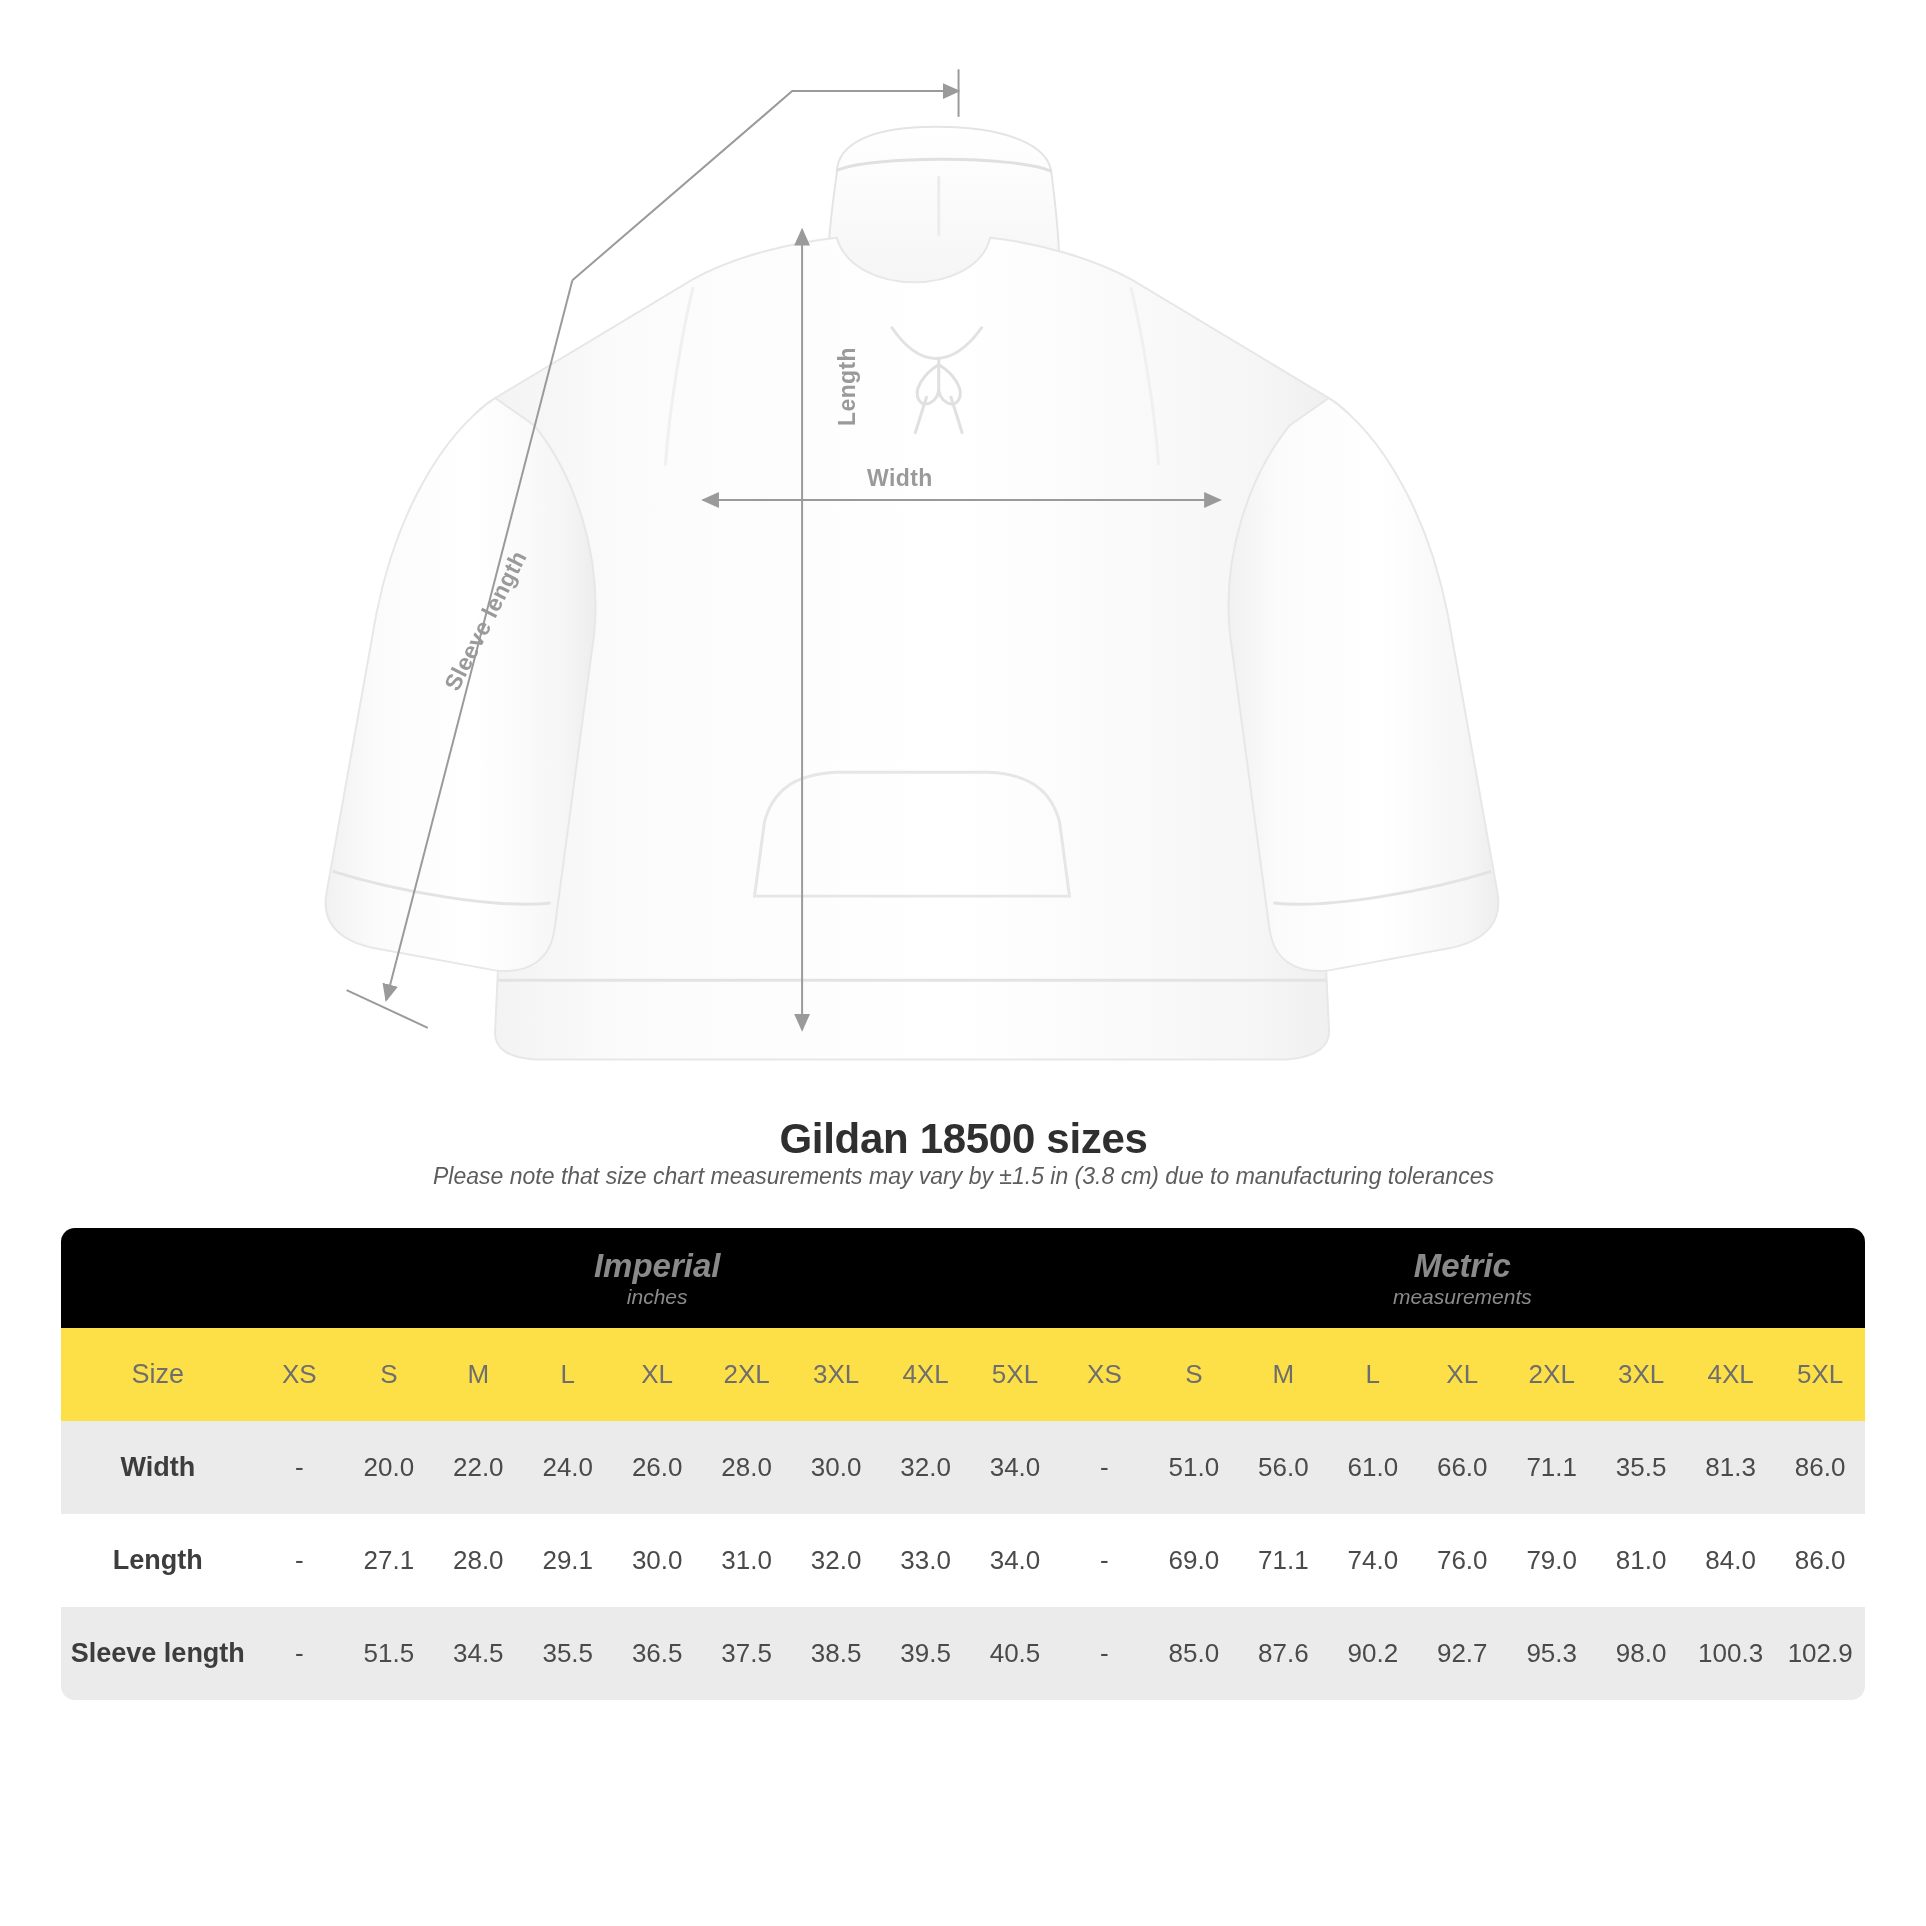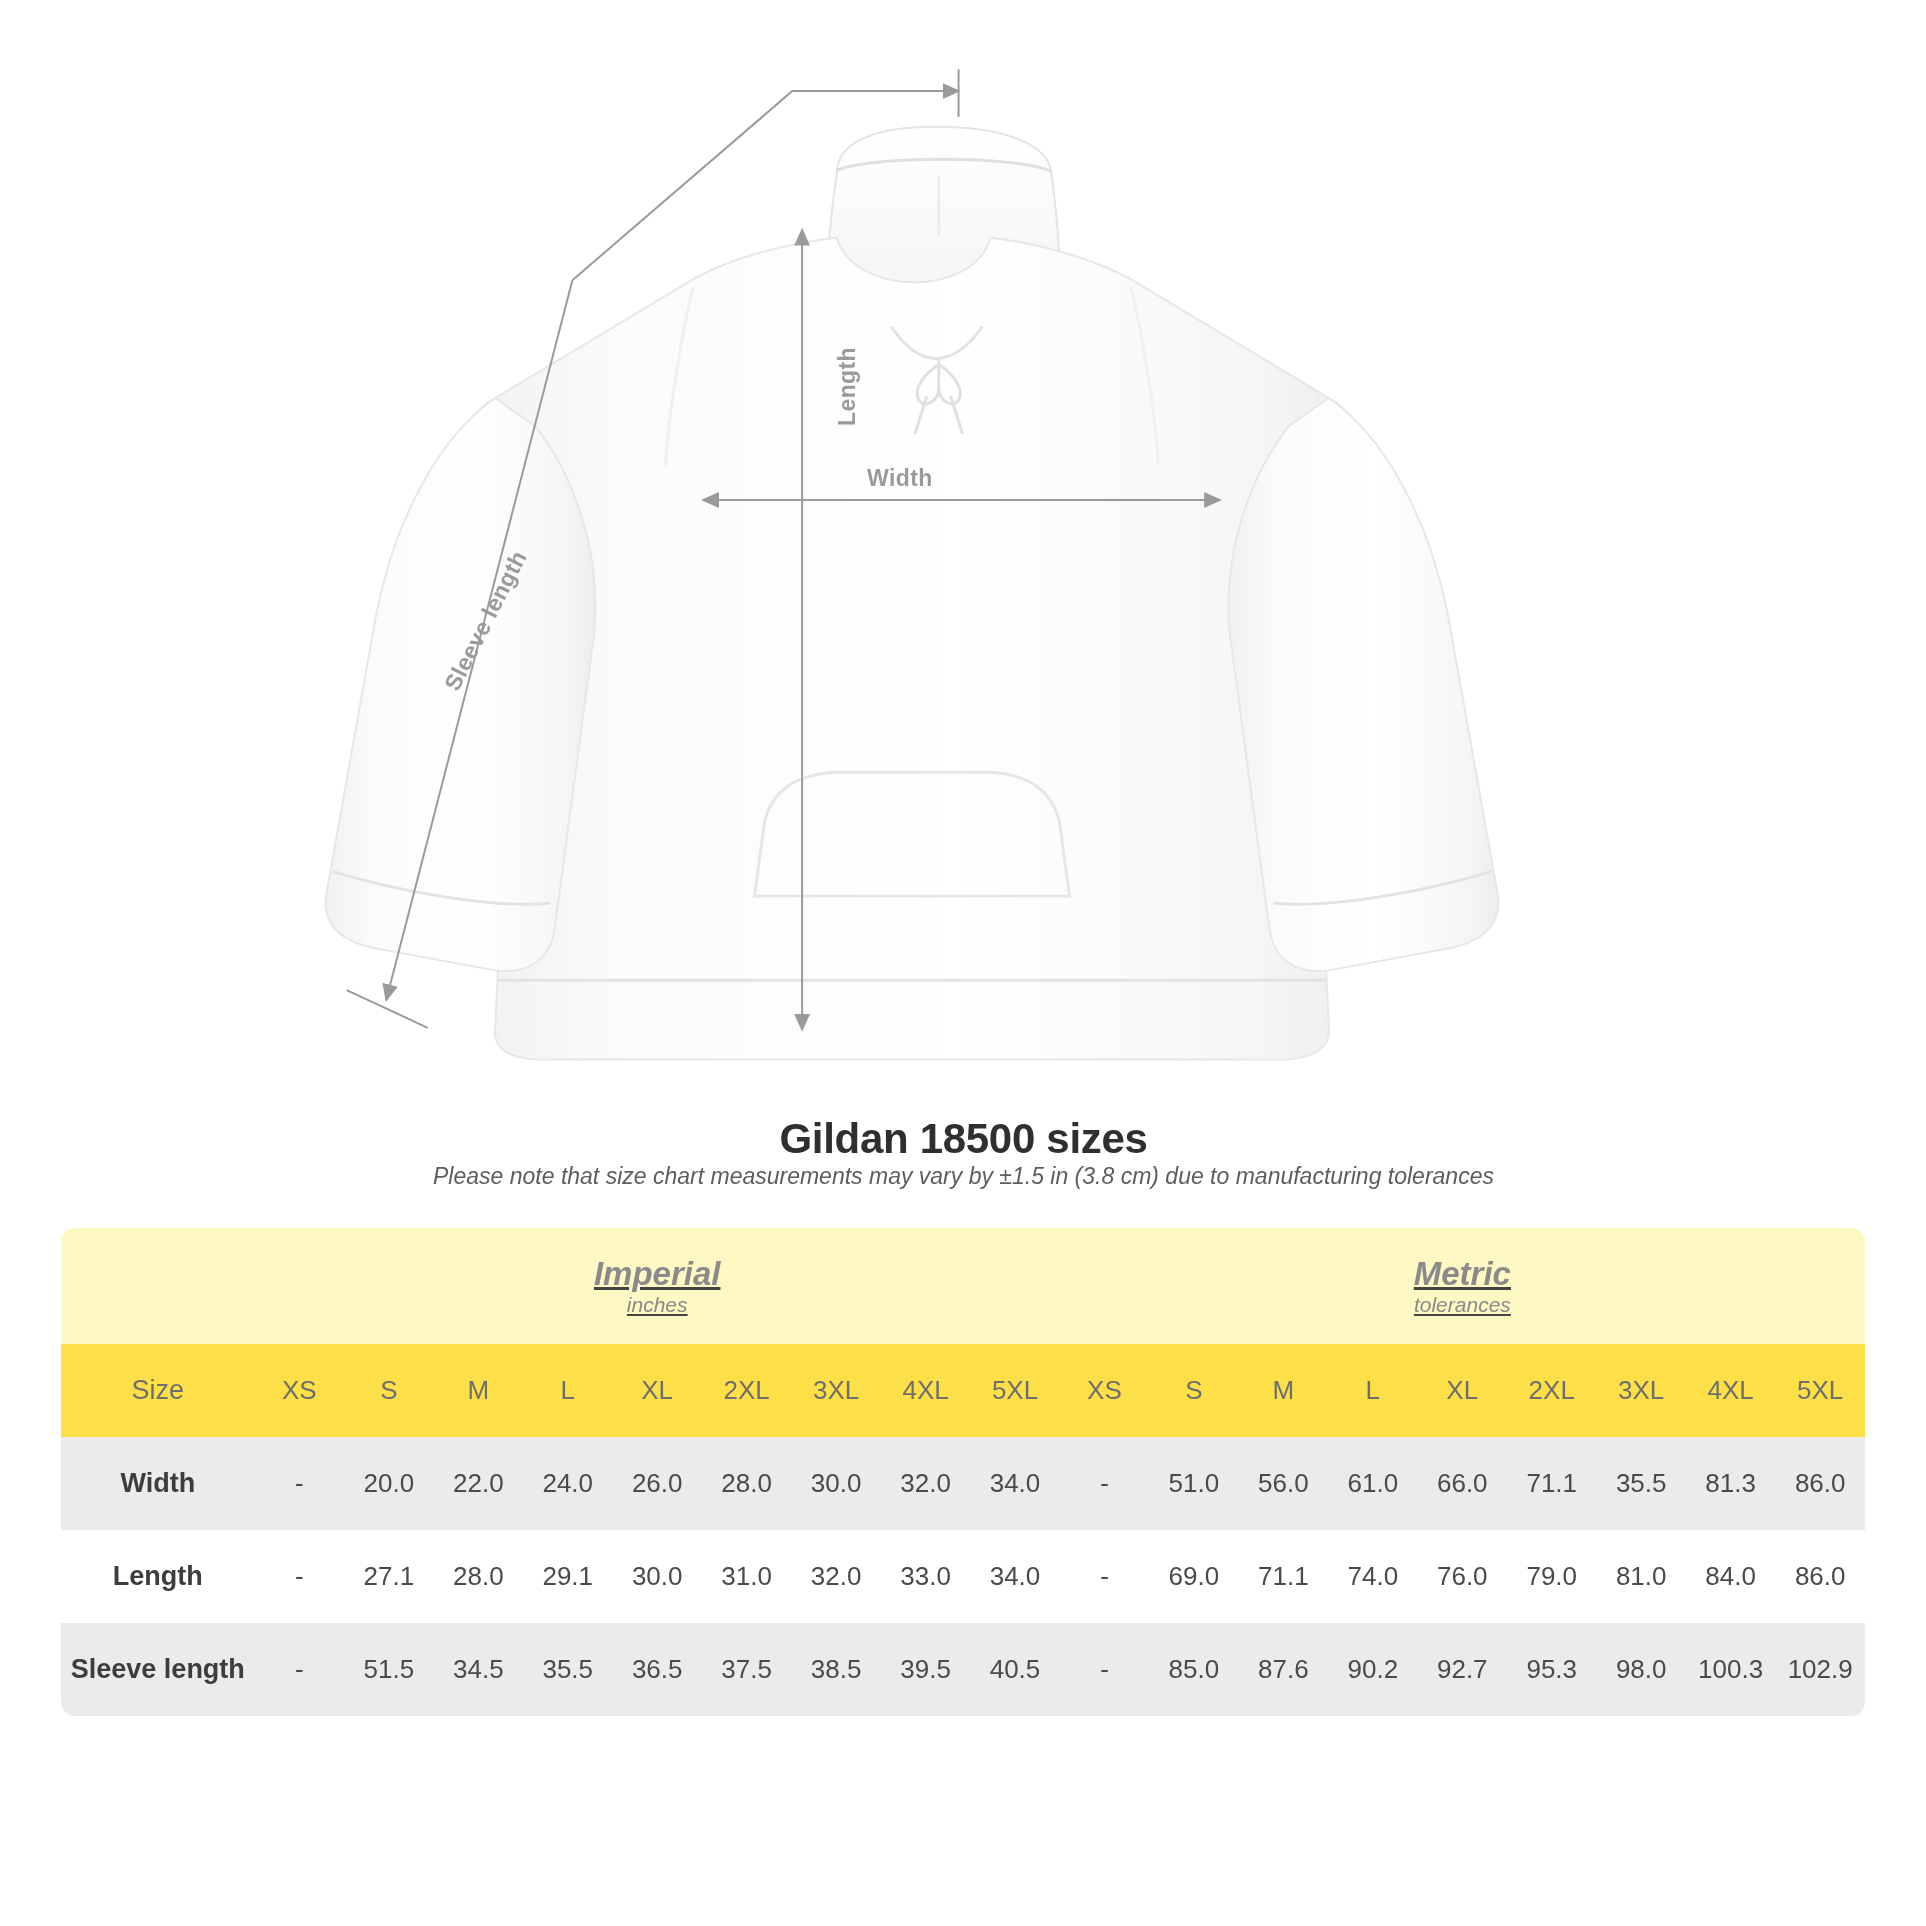--- a/index.html
+++ b/index.html
@@ -74,24 +74,23 @@
     width: 1804px;
     table-layout: fixed;
   }
   table.size-table td, table.size-table th {
     text-align: center;
     vertical-align: middle;
     font-weight: normal;
   }
   
   .unit-row td {
-    background: #fef9c3;
-    height: 116px;
+    background: #000000;
+    height: 100px;
     padding: 0;
-    text-decoration: underline;
   }
   .unit-row td.first {
     border-top-left-radius: 14px;
   }
   .unit-row td.last {
     border-top-right-radius: 14px;
   }
   .unit-name {
     font-size: 33px;
     font-weight: bold;
@@ -269,21 +268,21 @@
       <tbody>
 
         <tr class="unit-row">
           <td class="first"></td>
           <td colspan="9">
             <div class="unit-name">Imperial</div>
             <div class="unit-sub">inches</div>
           </td>
           <td colspan="9" class="last">
             <div class="unit-name">Metric</div>
-            <div class="unit-sub">tolerances</div>
+            <div class="unit-sub">measurements</div>
           </td>
         </tr>
 
         <tr class="hdr-row">
           <td class="rowlabel">Size</td>
           <td>XS</td>
           <td>S</td>
           <td>M</td>
           <td>L</td>
           <td>XL</td>

